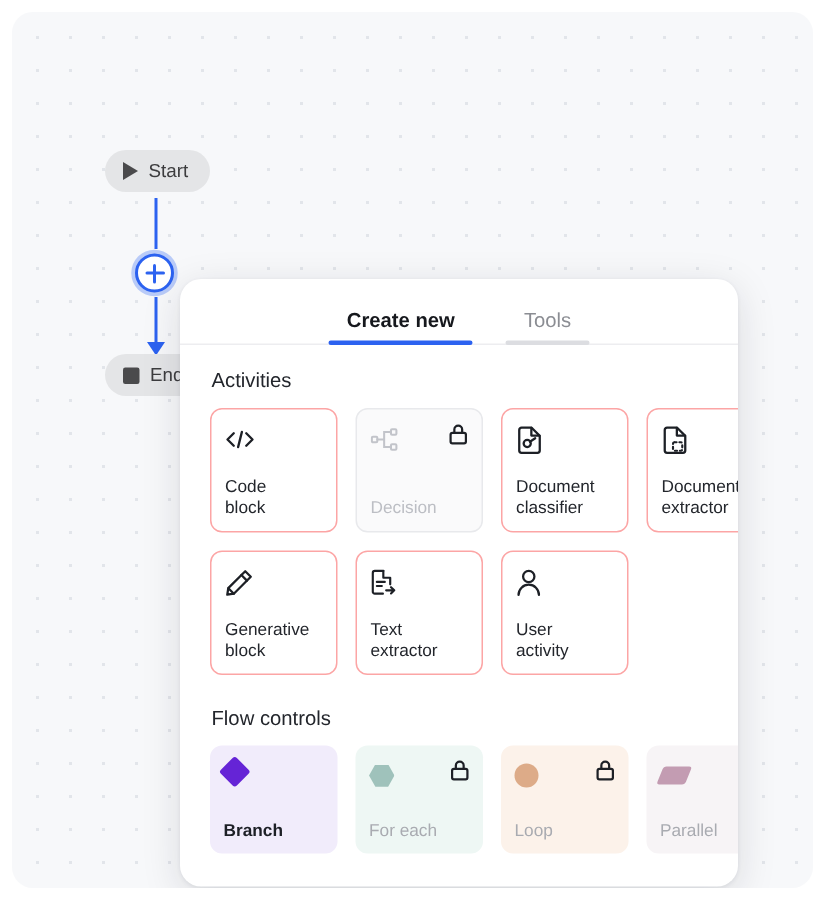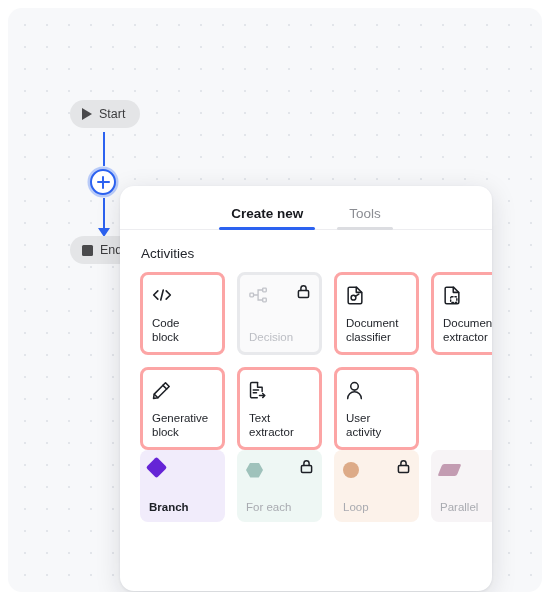--- a/index.html
+++ b/index.html
@@ -181,21 +181,21 @@
   .grid {
     display: grid;
     grid-template-columns: repeat(4, 85px);
     gap: 12px;
   }
 
   
   .card {
     position: relative;
     height: 83px;
-    border: 3px solid #fca5a5;
+    border: 1px solid #fca5a5;
     border-radius: 8px;
     background: #ffffff;
     box-sizing: border-box;
     padding: 9px 9px 8px 9px;
     display: flex;
     flex-direction: column;
     justify-content: space-between;
     cursor: pointer;
   }
   .card .card-label {
@@ -386,20 +386,21 @@
               <svg width="17" height="19" viewBox="0 0 18 20" fill="none" stroke="#1d2026" stroke-width="1.6" stroke-linecap="round">
                 <circle cx="9" cy="5.6" r="4"></circle>
                 <path d="M1.8 18.6 a7.2 7.2 0 0 1 14.4 0"></path>
               </svg>
             </div>
             <div class="card-label">User
 activity</div>
           </div>
         </div>
 
+        <div class="section-title second">Flow controls</div>
 
         <div class="grid">
 
           <div class="card flow branch">
             <div class="icon-slot">
               <span class="shape-diamond"></span>
             </div>
             <div class="card-label">Branch</div>
           </div>
 

